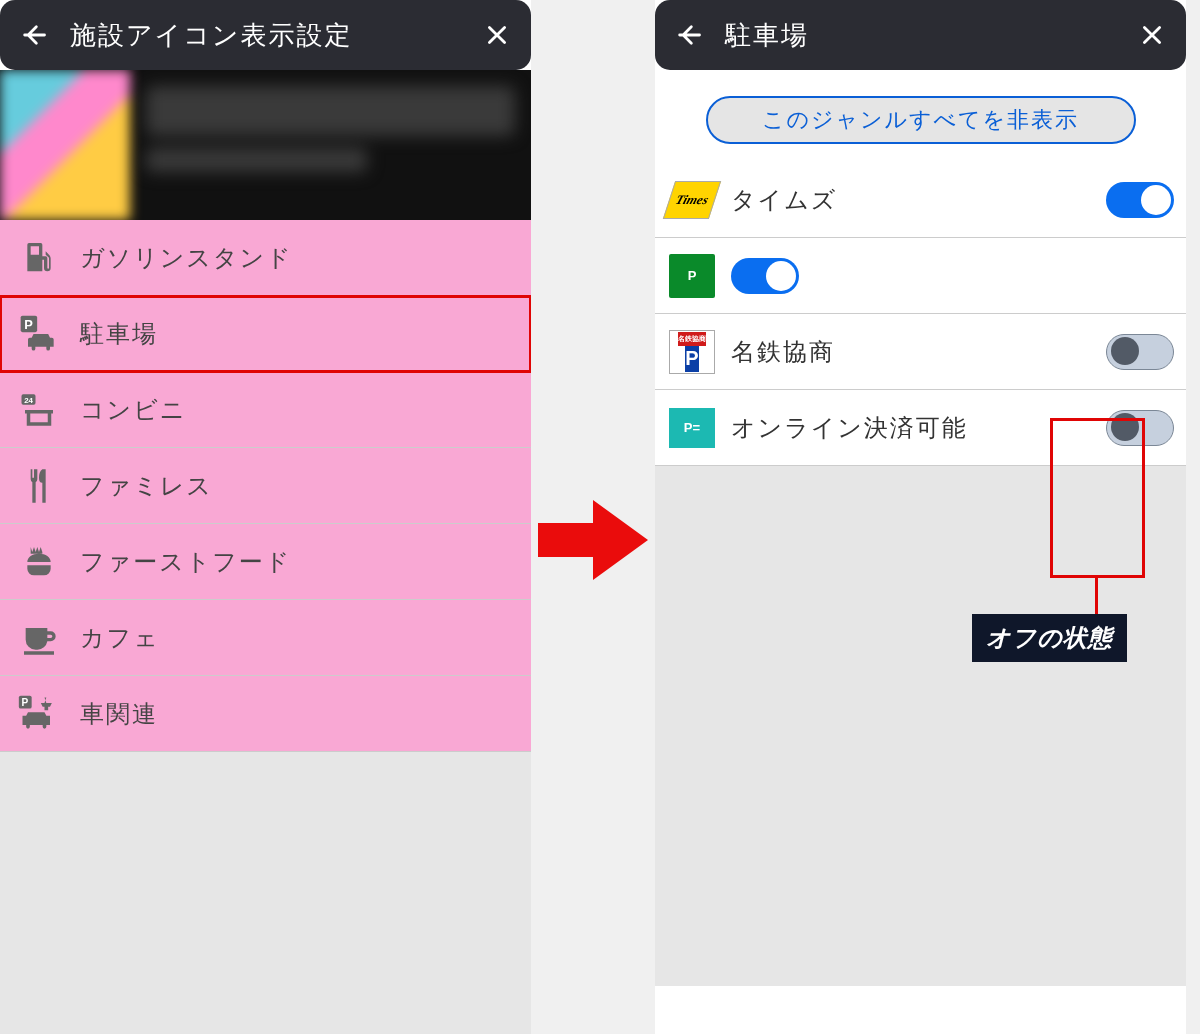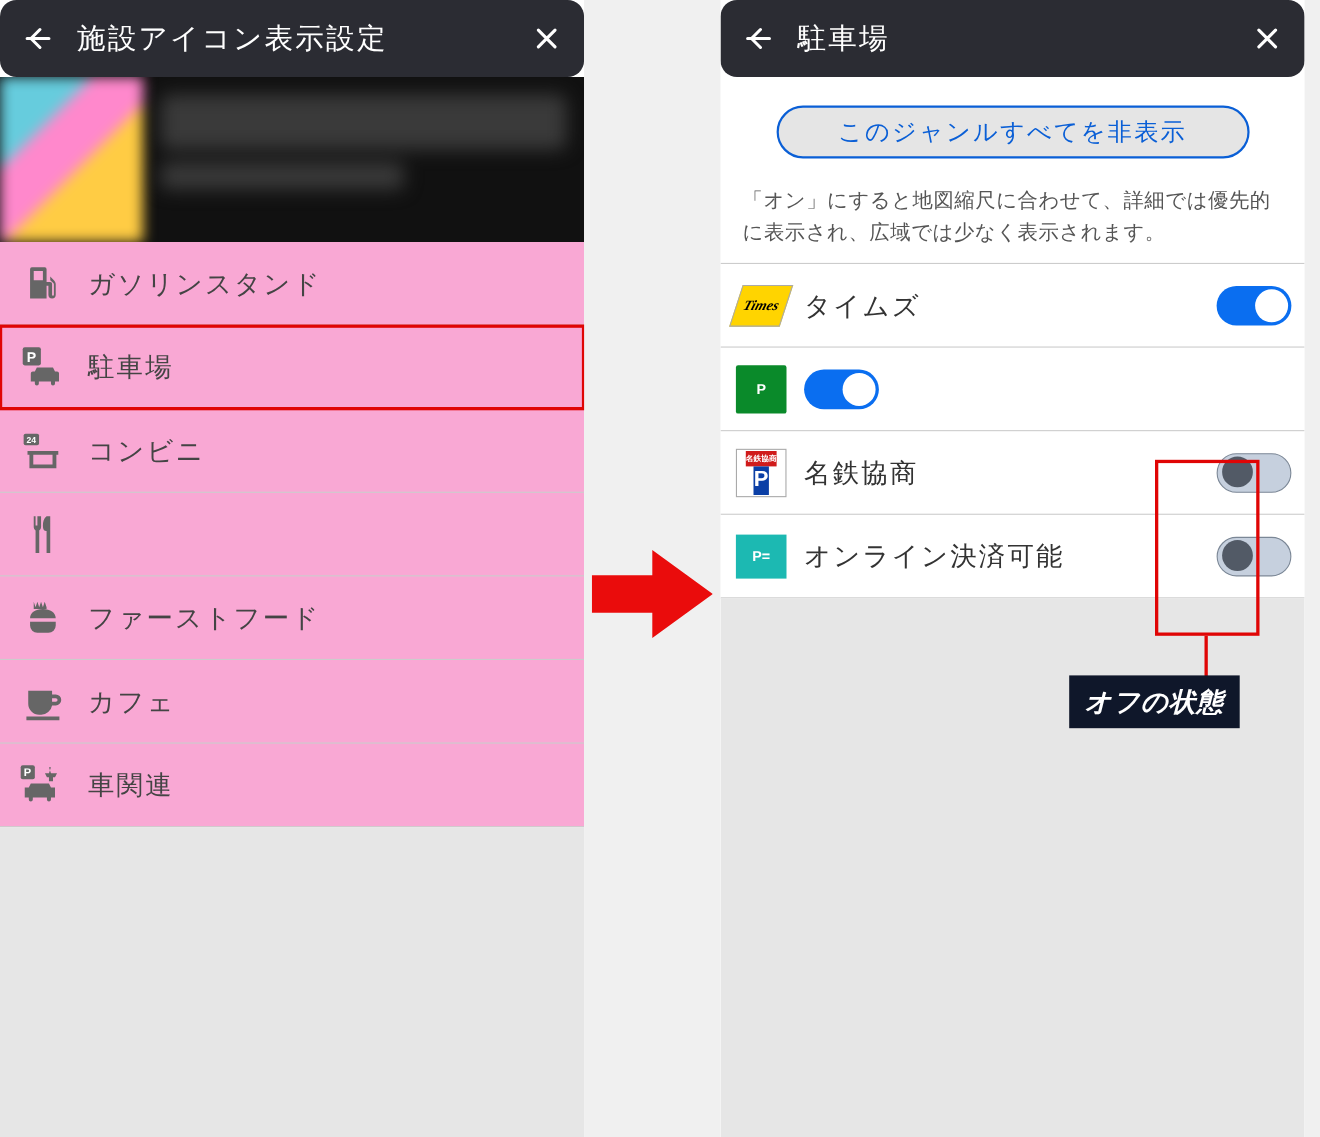--- a/index.html
+++ b/index.html
@@ -252,20 +252,21 @@
           </svg>
       </div>
       <div class="label">コンビニ</div>
     </div>
     <div class="row">
       <div class="icon-slot">
         <svg class="gi" width="40" height="40" viewBox="0 0 24 24">
             <path d="M7 2v6a2 2 0 001 1.7V22h2V9.7A2 2 0 0011 8V2H9v5H8V2H7zm7 0c-1.5 1-2 3-2 5s.5 3 2 3v12h2V2h-2z"></path>
           </svg>
       </div>
+      <div class="label">ファミレス</div>
     </div>
     <div class="row">
       <div class="icon-slot">
         <svg class="gi" width="40" height="40" viewBox="0 0 24 24">
             <path d="M5 14h14v2a4 4 0 01-4 4H9a4 4 0 01-4-4v-2zm0-2c0-3 3-5 7-5s7 2 7 5H5zM7 3l1 3 1-3 1 3 1-3 1 3 1-3 1 3V7H7V3z"></path>
           </svg>
       </div>
       <div class="label">ファーストフード</div>
     </div>
     <div class="row">
@@ -304,21 +305,20 @@
     <div class="title">駐車場</div>
     <div class="icon-btn">
       <svg width="26" height="26" viewBox="0 0 24 24">
           <path fill="none" stroke="#fff" stroke-width="2.6" stroke-linecap="round" d="M5 5l14 14M19 5L5 19"></path>
         </svg>
     </div>
   </div>
 
   <button class="hide-btn">このジャンルすべてを非表示</button>
 
-  <div class="note">「オン」にすると地図縮尺に合わせて、詳細では優先的に表示され、広域では少なく表示されます。</div>
 
   <div class="row2">
     <div class="brand-icon bi-times">Times</div>
     <div class="label">タイムズ</div>
     <div class="toggle on">
         <div class="knob"></div>
       </div>
   </div>
   <div class="row2">
     <div class="brand-icon bi-mitsui">P</div>

